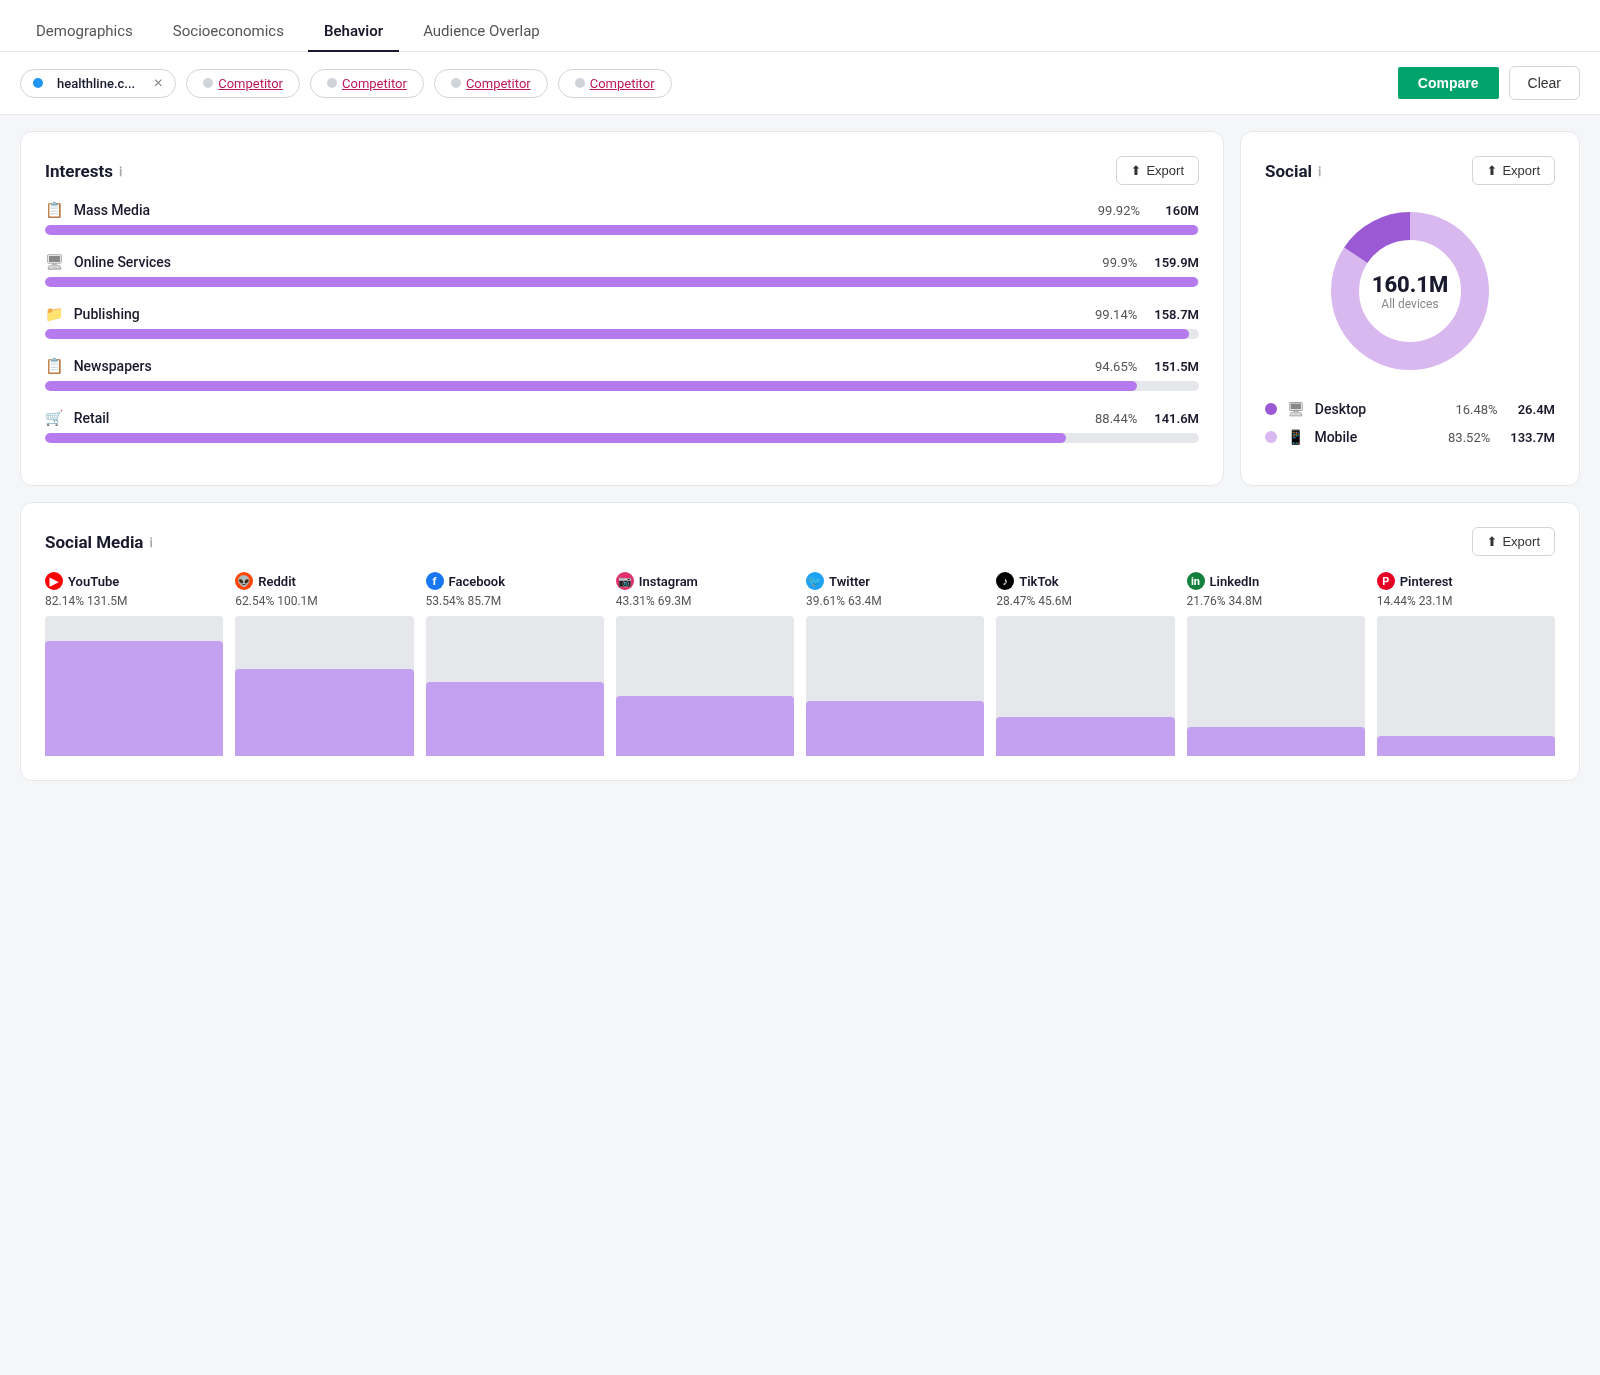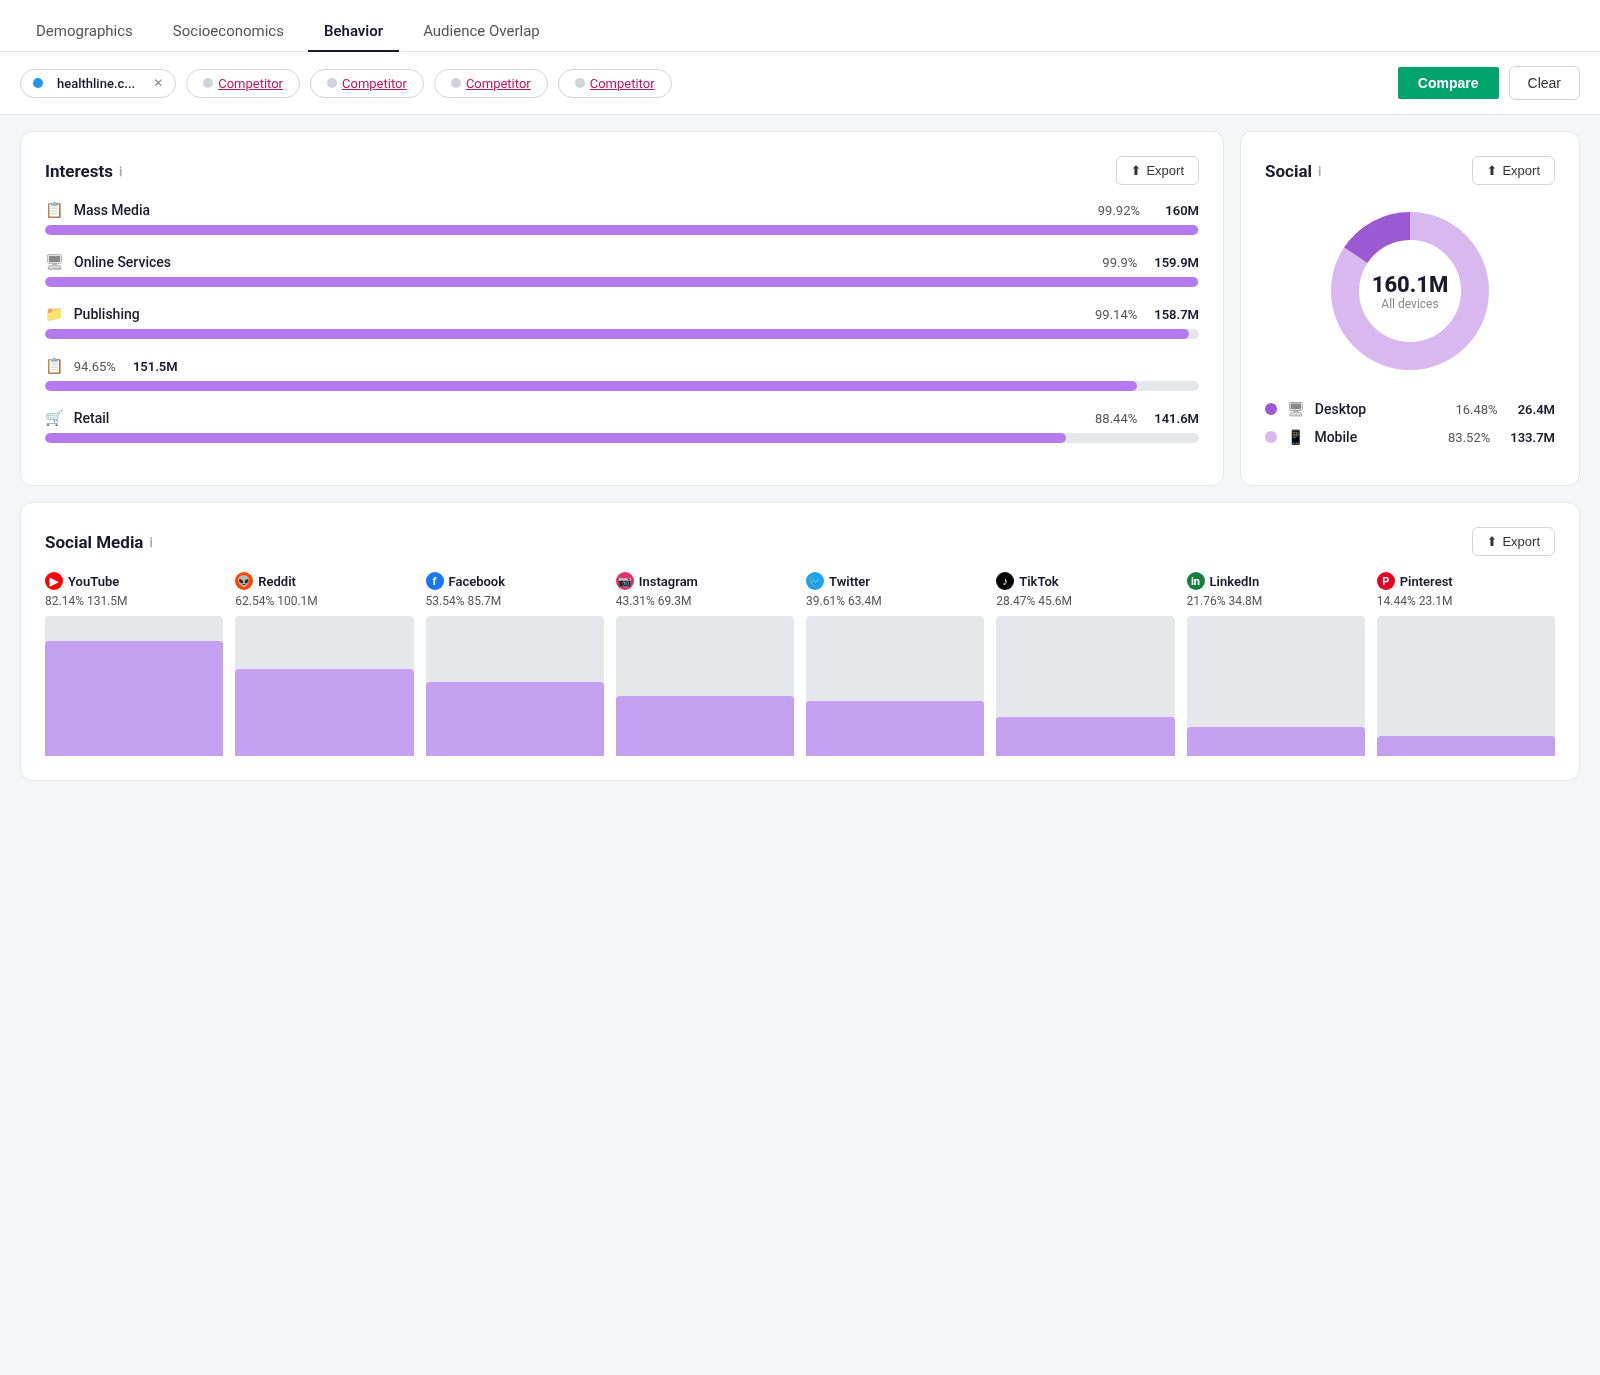--- a/index.html
+++ b/index.html
@@ -401,20 +401,21 @@
         <span class="interest-pct">99.14%</span>
         <span class="interest-val">158.7M</span>
       </div>
       <div class="bar-track">
         <div class="bar-fill" style="width:99.14%"></div>
       </div>
     </div>
           <div class="interest-item">
       <div class="interest-header">
         <span class="interest-icon">📋</span>
+        <span class="interest-name">Newspapers</span>
         <span class="interest-pct">94.65%</span>
         <span class="interest-val">151.5M</span>
       </div>
       <div class="bar-track">
         <div class="bar-fill" style="width:94.65%"></div>
       </div>
     </div>
           <div class="interest-item">
       <div class="interest-header">
         <span class="interest-icon">🛒</span>

